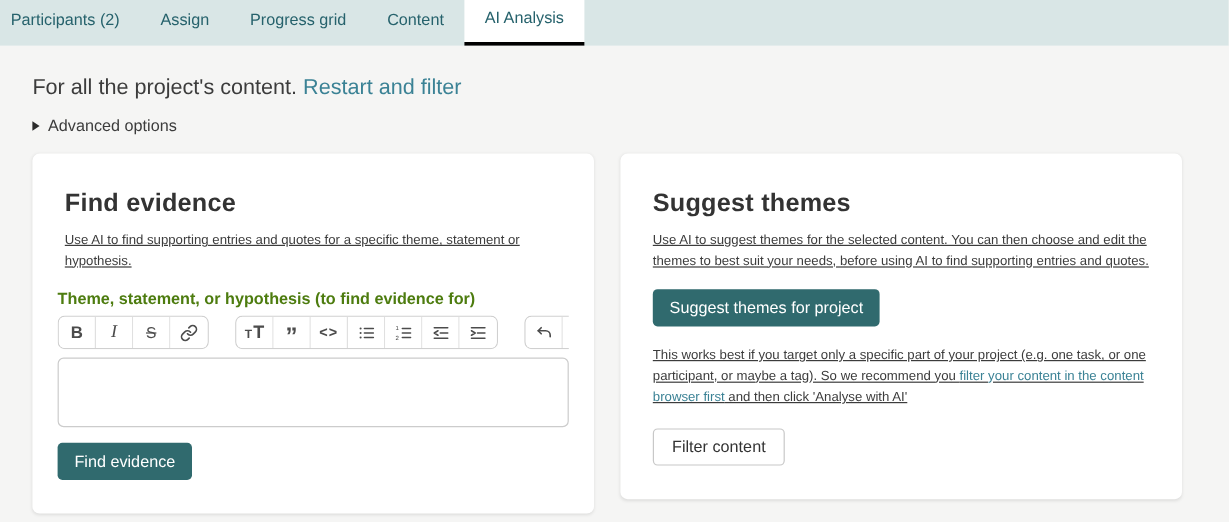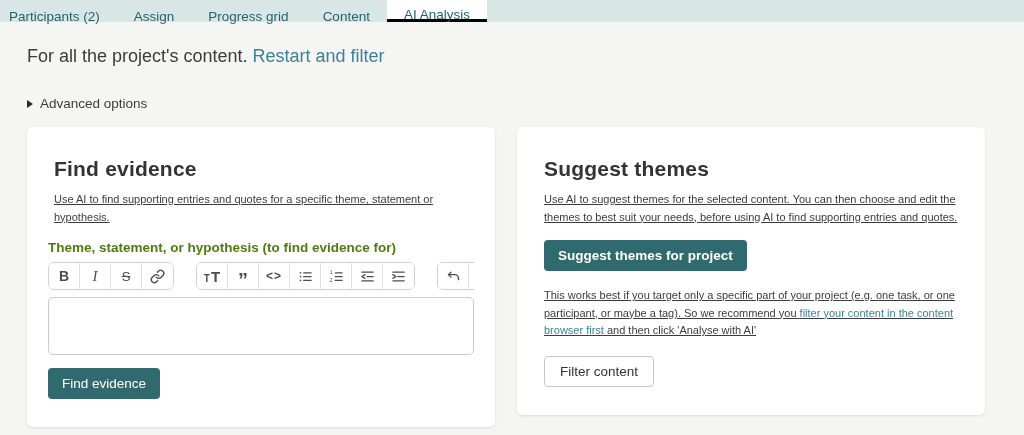--- a/index.html
+++ b/index.html
@@ -5,21 +5,21 @@
   * { margin:0; padding:0; box-sizing:border-box; }
   html,body { width:1024px; height:435px; }
   body {
     font-family: "Liberation Sans", "DejaVu Sans", sans-serif;
     background:#f5f5f4;
     color:#3c3c3c;
     overflow:hidden;
   }
   
   .tabbar {
-    height:22px;
+    height:38px;
     background:#d9e6e6;
     display:flex;
     align-items:stretch;
   }
   .tab {
     padding:0 17px;
     line-height:33px;
     font-size:13.5px;
     color:#26626c;
     cursor:pointer;
@@ -39,21 +39,21 @@
   .subhead a, .tip a {
     color:#3b8295;
     text-decoration:none;
     cursor:pointer;
   }
   .advanced {
     padding:14px 27px 0 27px;
     font-size:13.5px;
     color:#3c3c3c;
   }
-  .advanced summary { cursor:pointer; list-style:none;margin-top:15px; }
+  .advanced summary { cursor:pointer; list-style:none; }
   .advanced summary::before {
     content:"";
     display:inline-block;
     width:0; height:0;
     border-left:6px solid #2b2b2b;
     border-top:4px solid transparent;
     border-bottom:4px solid transparent;
     margin-right:7px;
   }
   
@@ -166,21 +166,21 @@
     background:#ffffff;
     color:#333333;
     border:1px solid #c8c8c8;
     border-radius:4px;
     font-size:13.5px;
     font-family:inherit;
     padding:7px 15px;
     cursor:pointer;
     margin:2px 0 0 6px;
   }
-  .card .btn-mid { margin:17px 6px 16px 6px;font-weight:bold; }
+  .card .btn-mid { margin:17px 6px 16px 6px; }
   .tip { margin-top:2px; }
 </style>
 </head>
 <body>
 
 <nav class="tabbar">
   <div class="tab">Participants (2)</div>
   <div class="tab">Assign</div>
   <div class="tab">Progress grid</div>
   <div class="tab">Content</div>

